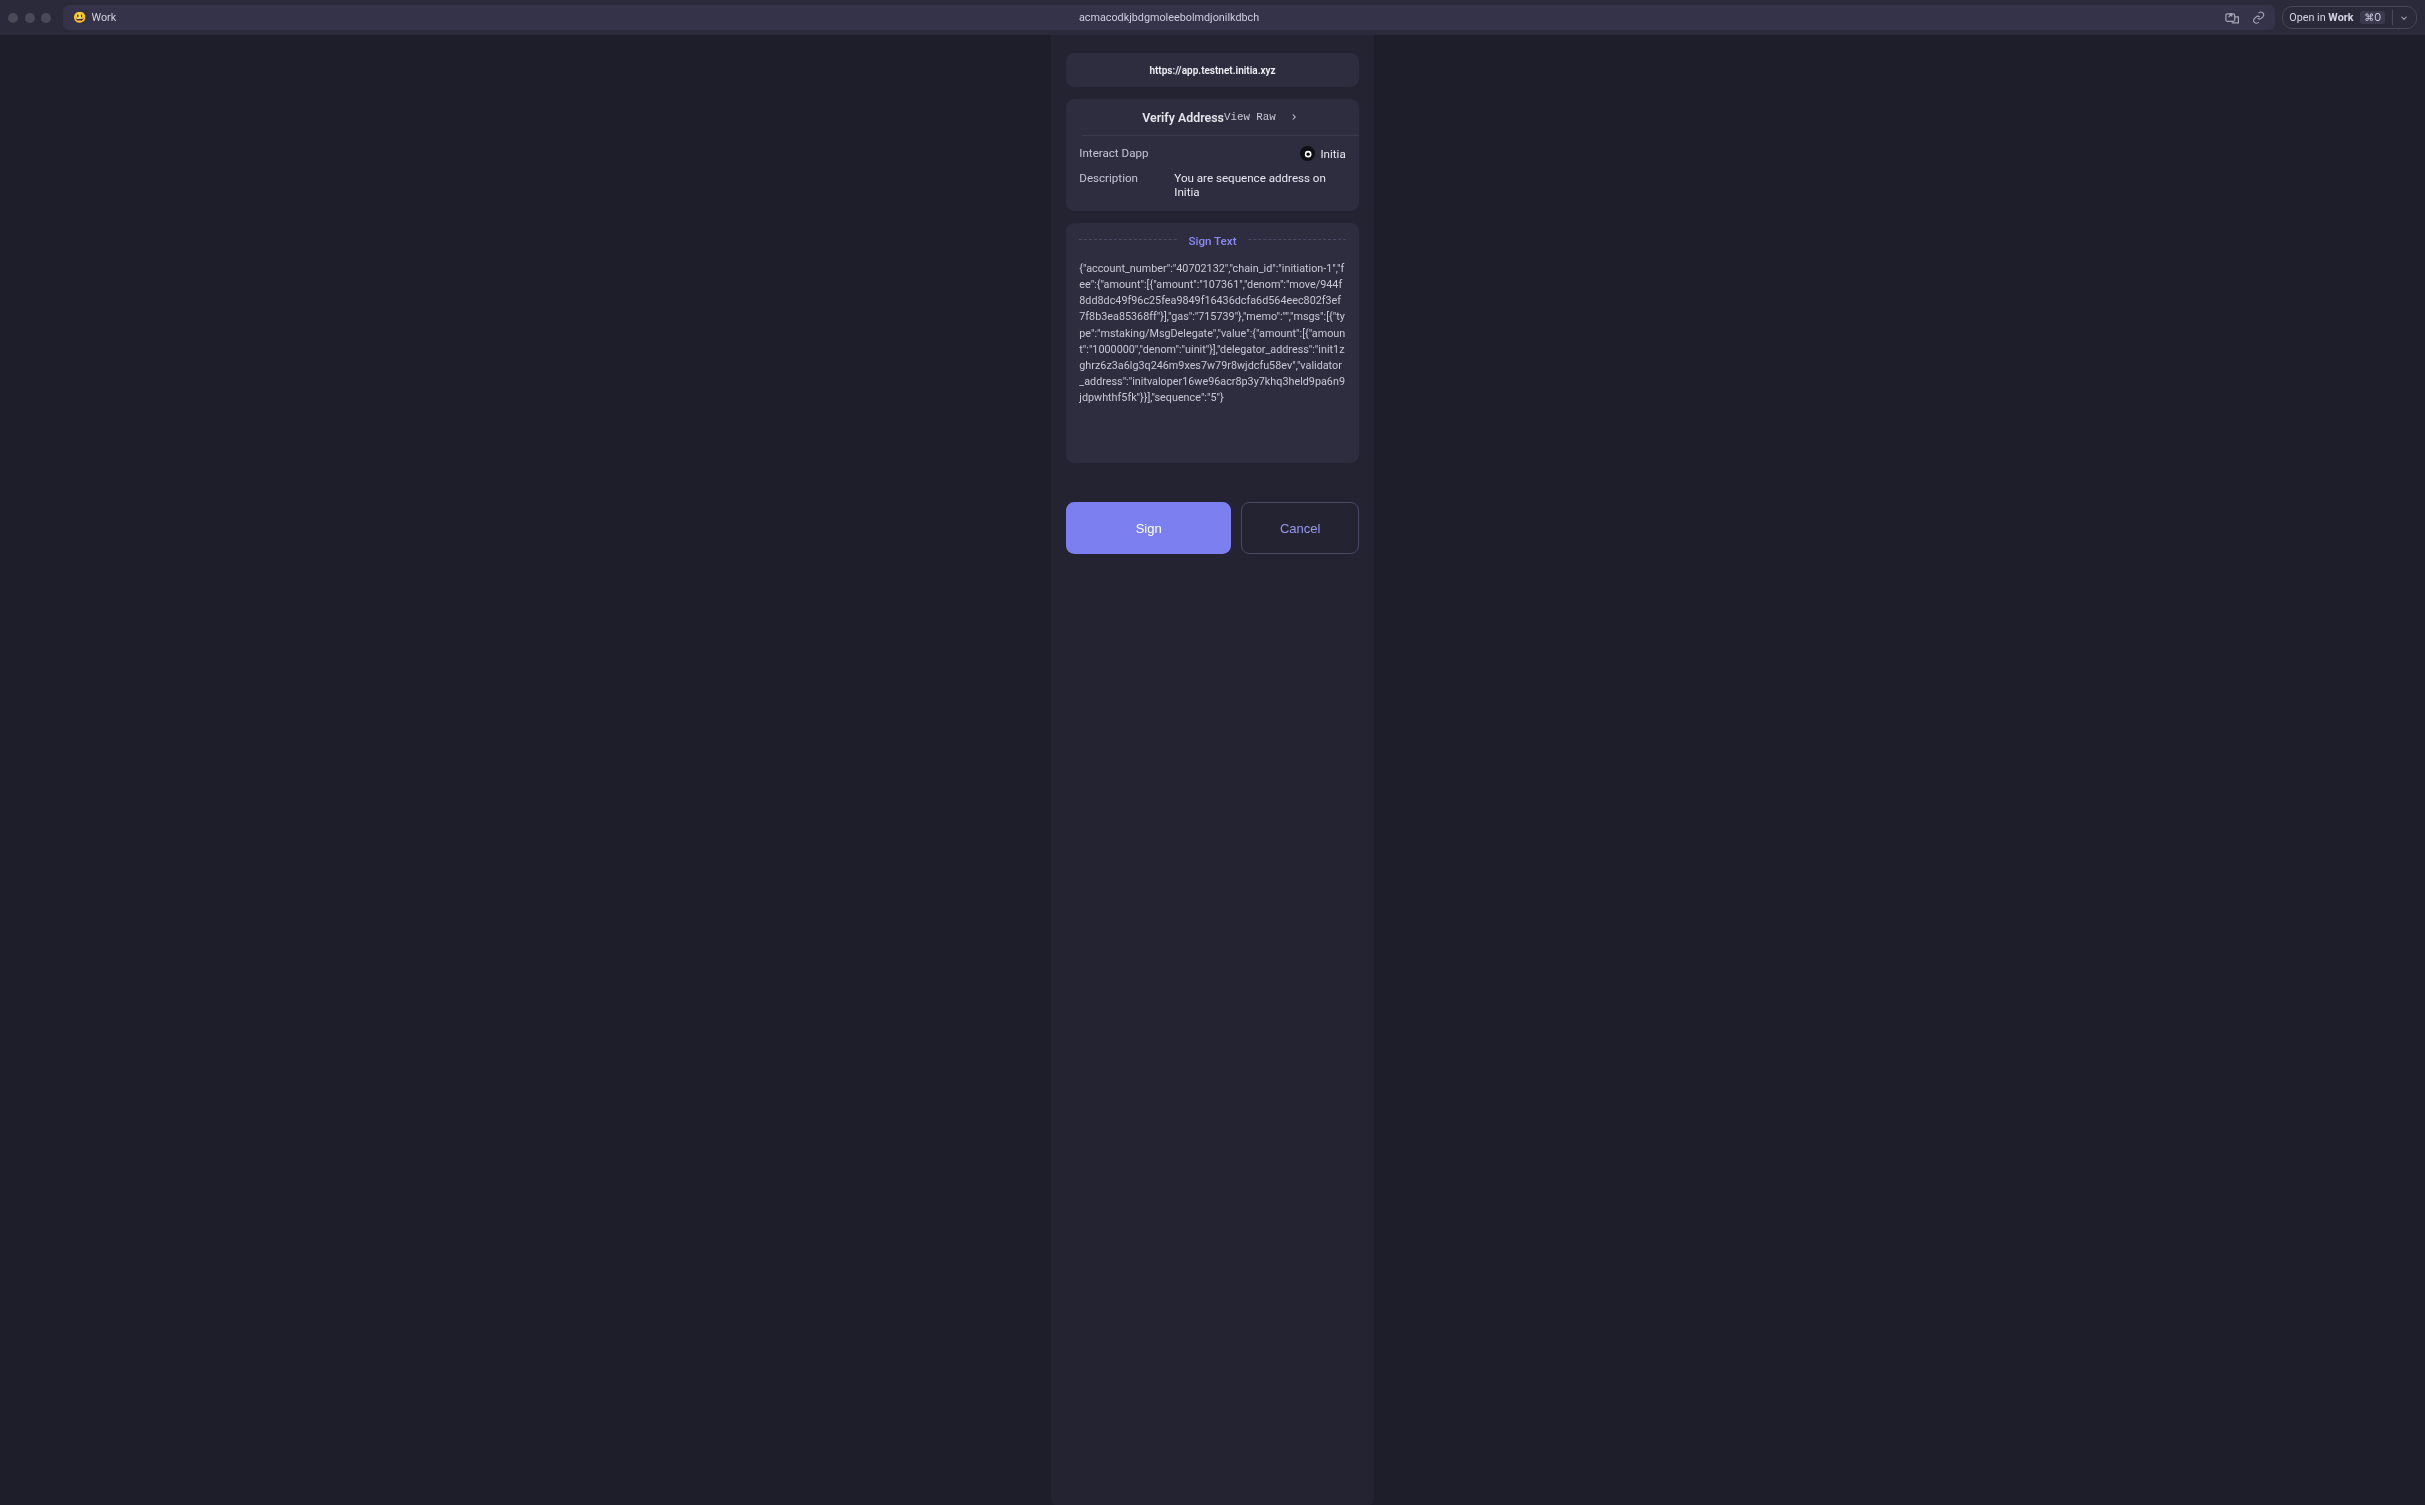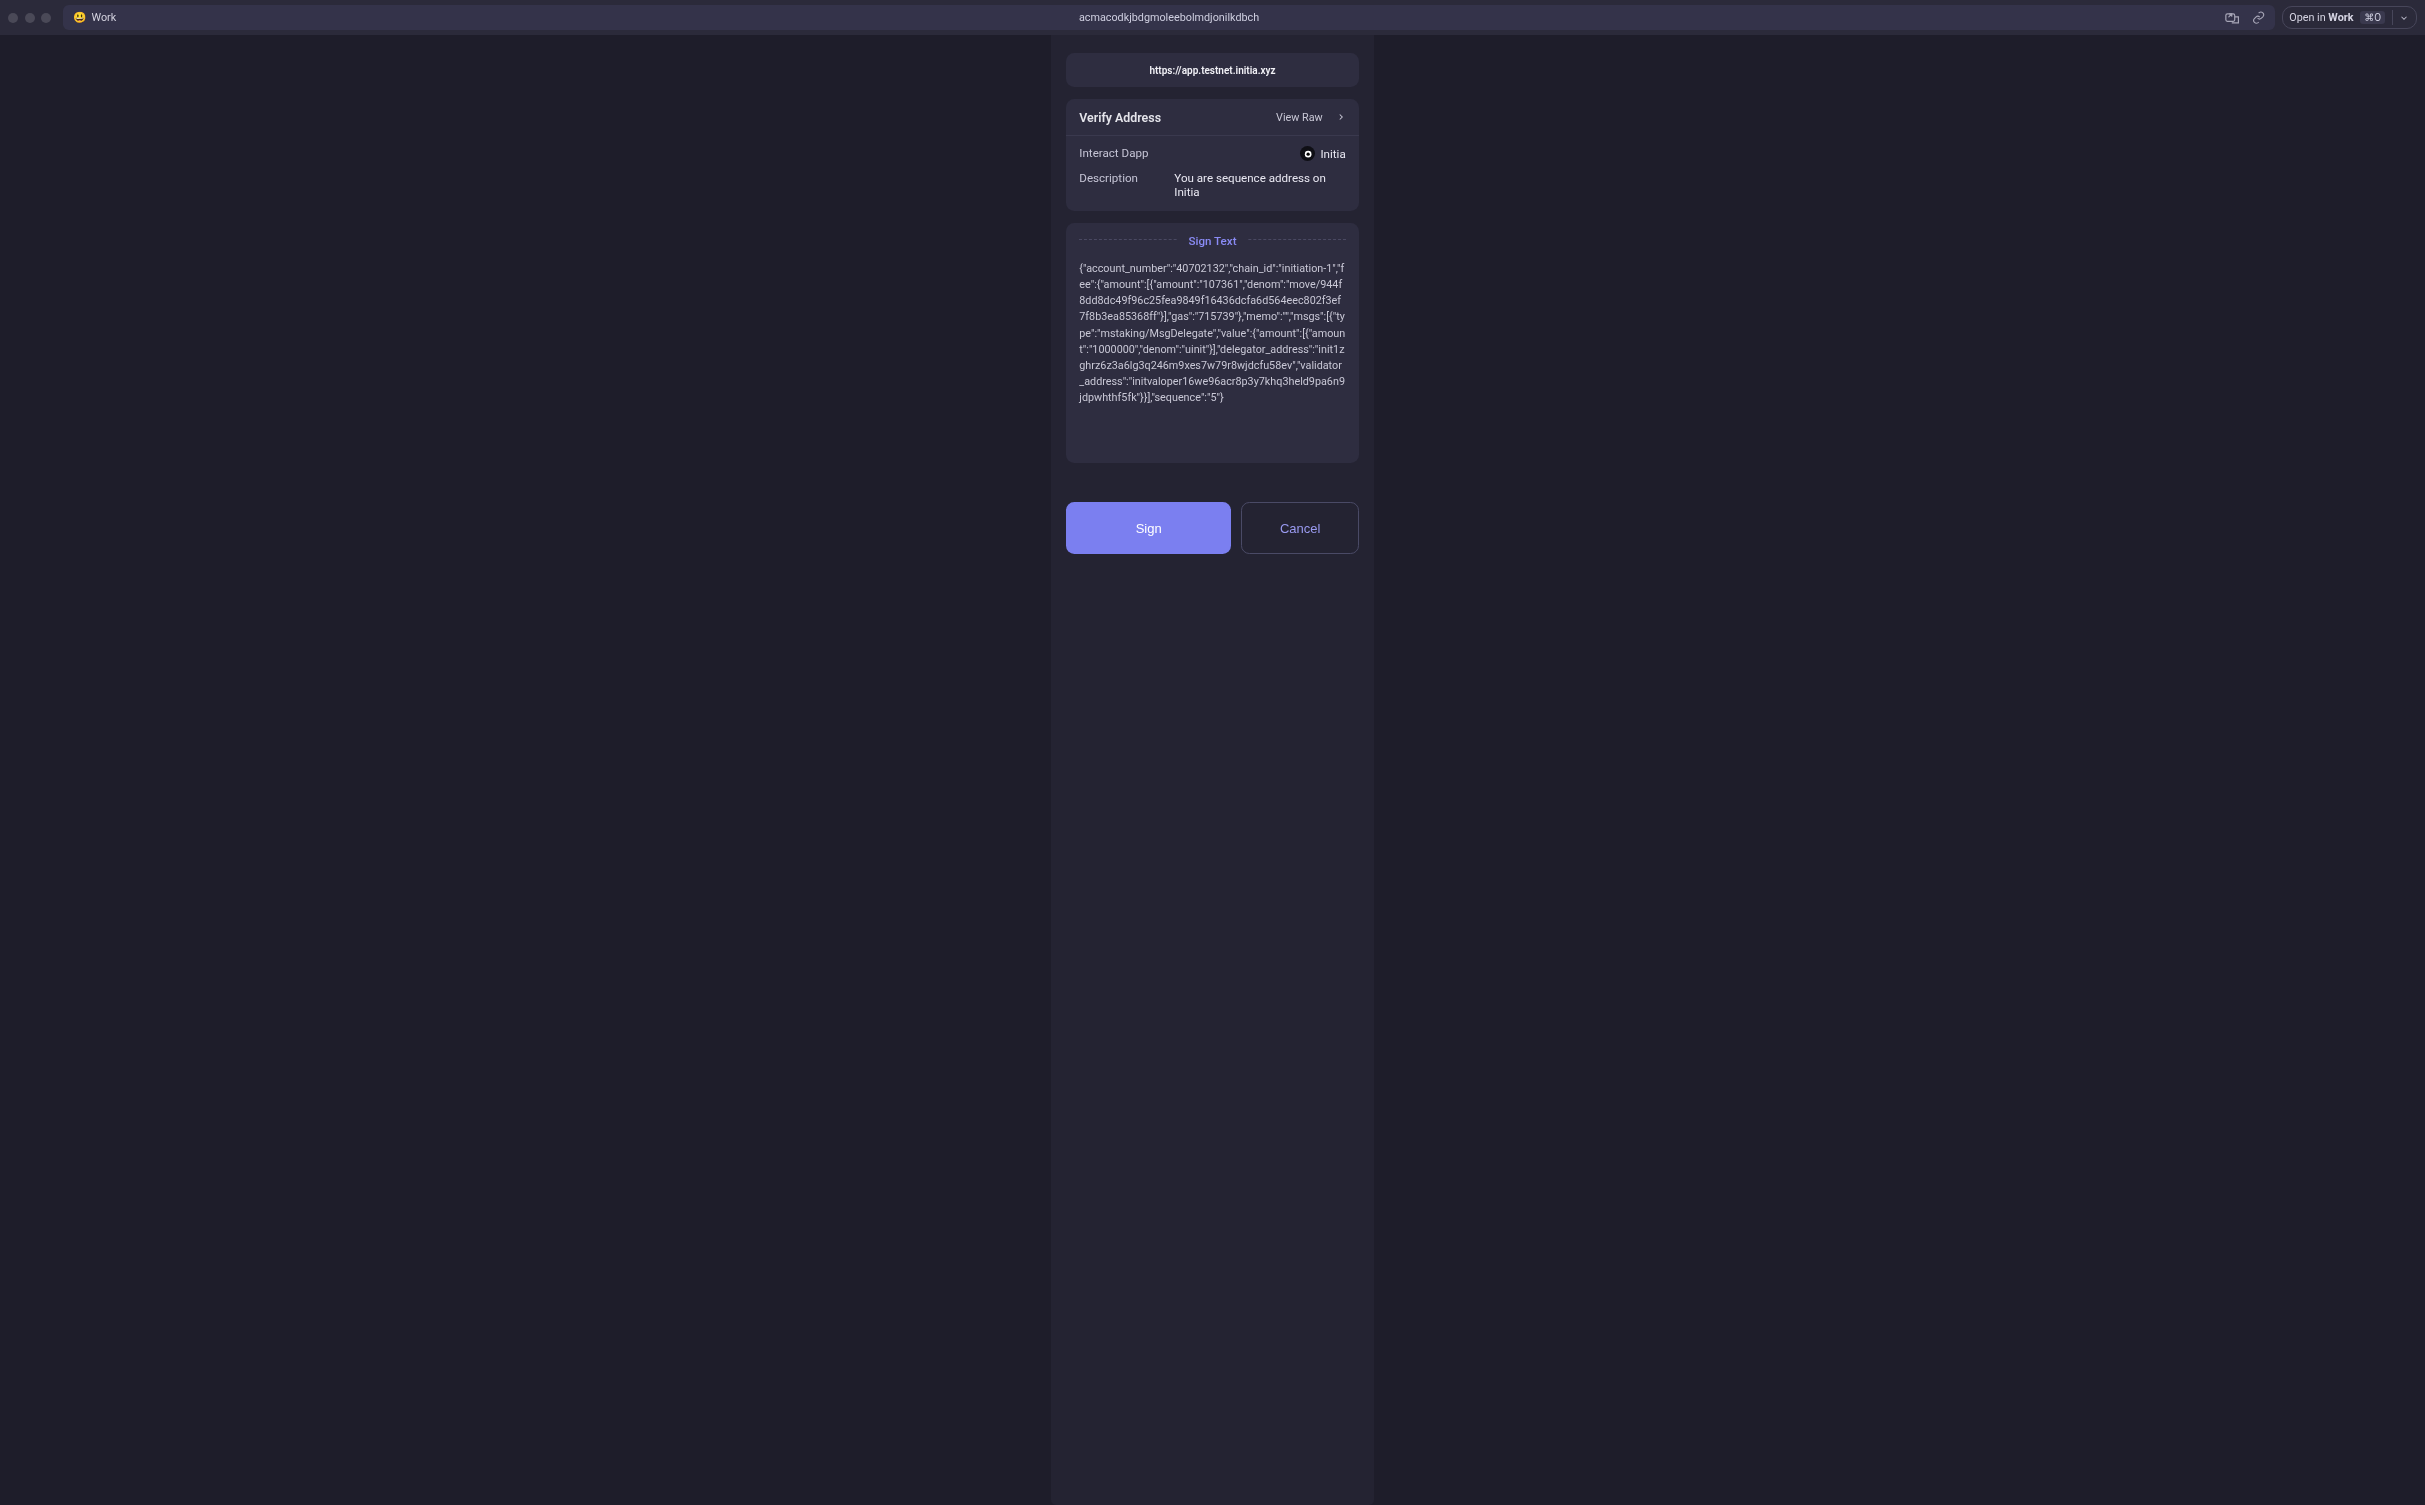--- a/index.html
+++ b/index.html
@@ -121,36 +121,38 @@
     color: #f1f1f6;
   }
 
   .verify-box {
     background: #2e2d40;
     border-radius: 8.3px;
     overflow: hidden;
   }
   .verify-head {
     display: flex;
-    justify-content: space-between;
+    justify-content: center;
     align-items: center;
     padding: 10.8px 13.3px;
     border-bottom: 0.8px solid #3a394e;
+    margin-left: 16px;
   }
   .verify-head .title {
     font-weight: 600;
     font-size: 12.4px;
   }
   .viewraw {
     font-size: 10.8px;
     color: #c9c8d6;
     display: flex;
     align-items: center;
     gap: 13px;
     cursor: pointer;
+    font-family: Liberation Mono, monospace;
   }
   .verify-row {
     display: flex;
     padding: 10px 13.3px;
     gap: 16.6px;
     font-size: 11.6px;
   }
   .verify-row .label {
     color: #c5c4d5;
     width: 83px;

